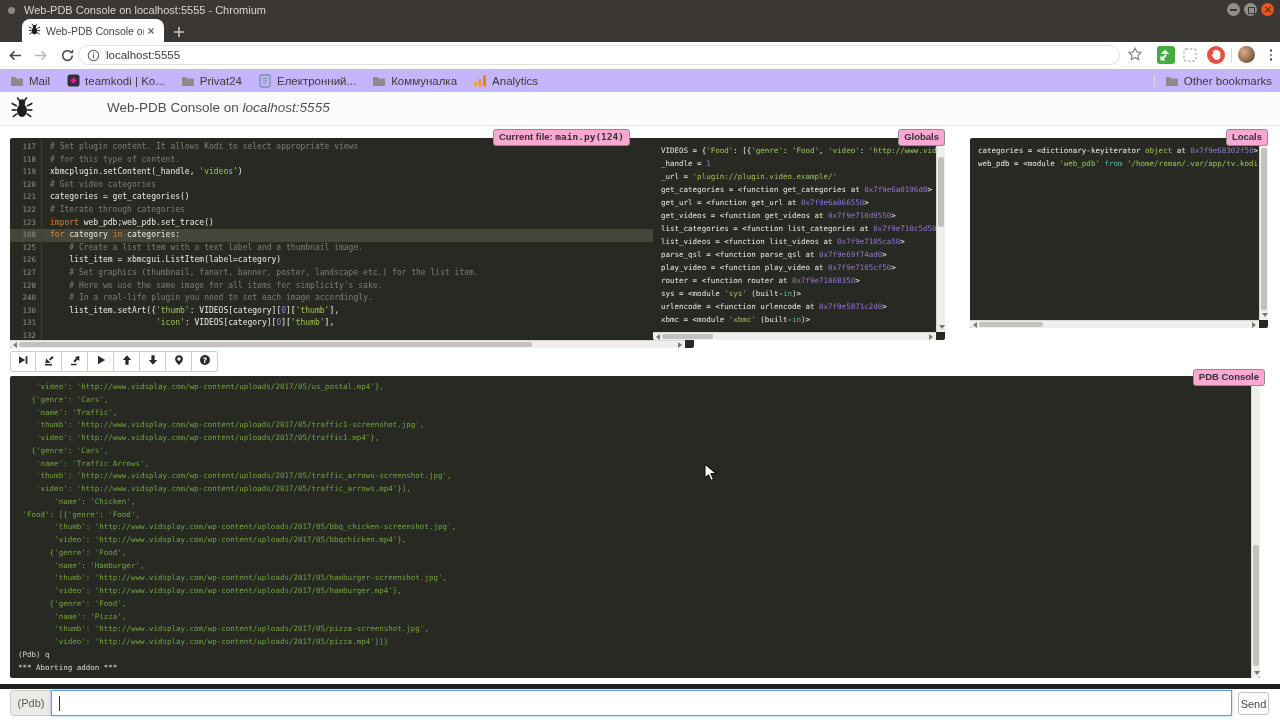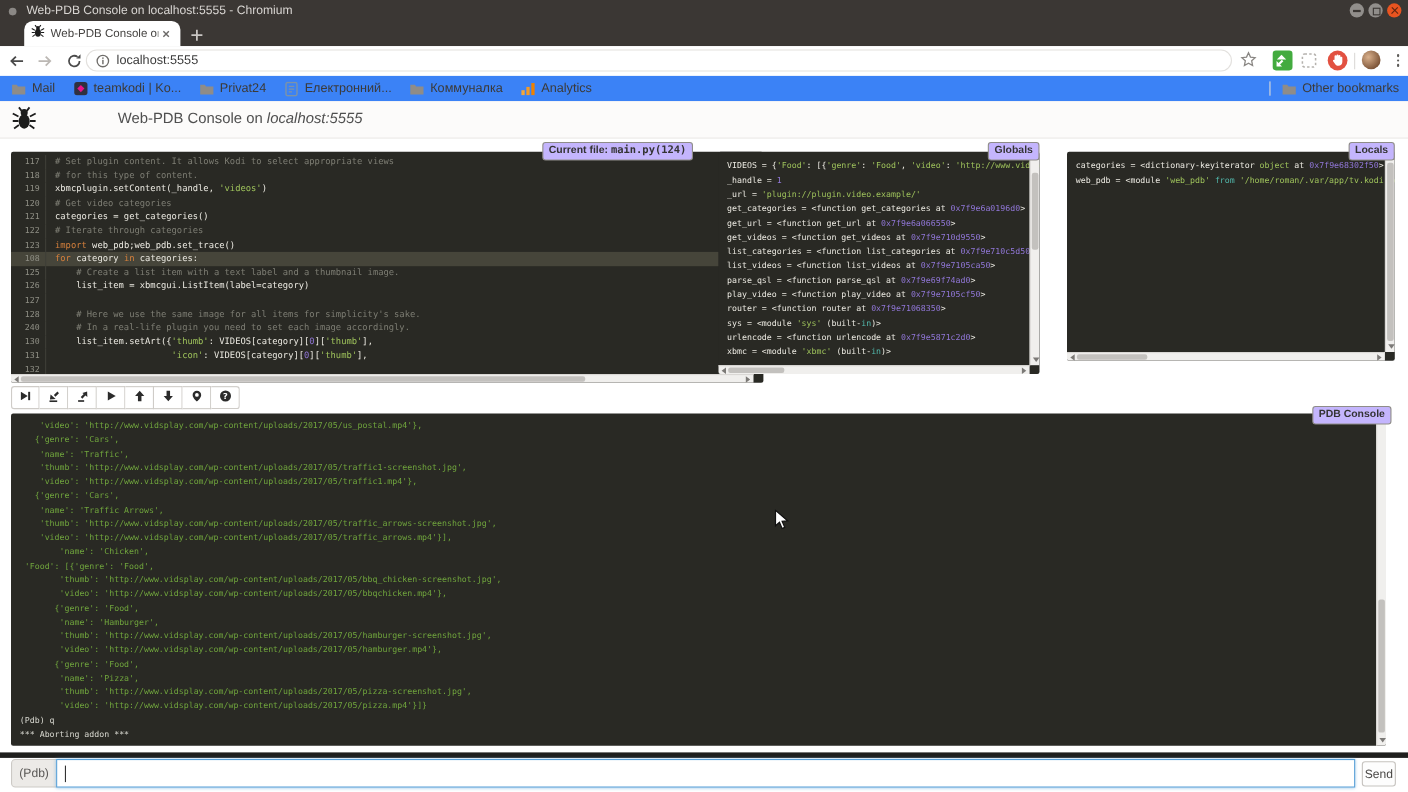--- a/index.html
+++ b/index.html
@@ -36,36 +36,36 @@
   .ext-green{left:1157px;background:#43ab3f;border-radius:3px;}
   .ext-dotted{left:1181px;}
   .ext-red{left:1207px;background:#e25141;border-radius:50%;}
   .tb-sep{position:absolute;left:1231px;top:6px;width:1px;height:15px;background:#dcdad7;}
   .avatar{position:absolute;left:1238px;top:4px;width:17px;height:17px;border-radius:50%;
           background:radial-gradient(circle at 35% 35%, #d9b08c, #7a5236 75%);}
   .kebab{position:absolute;left:1264px;top:5px;width:14px;height:16px;display:flex;flex-direction:column;
          align-items:center;justify-content:center;gap:2px;}
   .kebab i{width:2.5px;height:2.5px;border-radius:50%;background:#5f5d5a;display:block;}
 
-  .bookmarks{height:23px;background:#3b82f6;border-bottom:1px solid #e7e5e2;display:flex;
+  .bookmarks{height:23px;background:#c4b5fd;border-bottom:1px solid #e7e5e2;display:flex;
              align-items:center;padding-left:10px;position:relative;text-align:right;}
   .bm-item{display:flex;align-items:center;margin-right:16px;}
   .bm-icon{display:flex;width:14px;height:14px;align-items:center;justify-content:center;}
   .bm-label{font-size:11.5px;color:#3c3a38;margin-left:5px;white-space:nowrap;}
   .bm-right{position:absolute;right:8px;display:flex;align-items:center;}
   .bm-rsep{width:1px;height:13px;background:#dddbd8;margin-right:10px;}
 
   
   .page-header{position:absolute;left:0;top:92px;width:1280px;height:33px;background:#fcfbfa;
                border-bottom:1px solid #eceae7;}
   .hdr-bug{position:absolute;left:10px;top:4px;}
   .hdr-title{position:absolute;left:107px;top:8px;font-size:13.5px;color:#4f4f4f;}
   .hdr-title em{font-style:italic;}
 
-  .chip{position:absolute;background:#c4b5fd;border:1px solid #8f8d89;border-radius:3px;
+  .chip{position:absolute;background:#f9a8d4;border:1px solid #8f8d89;border-radius:3px;
         font-size:9.5px;font-weight:bold;color:#333;height:15px;line-height:14px;padding:0 5px;z-index:5;}
   .chip .mono{font-weight:bold;}
 
   .panel{position:absolute;background:#292924;overflow:hidden;border-radius:2px;}
   #code-panel{left:10px;top:138px;width:684px;height:210px;}
   #globals-panel{left:653px;top:138px;width:292px;height:202px;}
   #locals-panel{left:970px;top:138px;width:298px;height:190px;}
   #console-panel{left:10px;top:376px;width:1250px;height:302px;}
 
   .crow{display:flex;height:12.6px;line-height:12.6px;white-space:pre;font-family:"DejaVu Sans Mono",monospace;font-size:8px;}
@@ -326,21 +326,21 @@
         <div class="crow"><span class="gut">117</span><span><span class="cm"># Set plugin content. It allows Kodi to select appropriate views</span></span></div>
         <div class="crow"><span class="gut">118</span><span><span class="cm"># for this type of content.</span></span></div>
         <div class="crow"><span class="gut">119</span><span><span class="pl">xbmcplugin.setContent(_handle, </span><span class="st">'videos'</span><span class="pl">)</span></span></div>
         <div class="crow"><span class="gut">120</span><span><span class="cm"># Get video categories</span></span></div>
         <div class="crow"><span class="gut">121</span><span><span class="pl">categories = get_categories()</span></span></div>
         <div class="crow"><span class="gut">122</span><span><span class="cm"># Iterate through categories</span></span></div>
         <div class="crow"><span class="gut">123</span><span><span class="kw">import</span><span class="pl"> web_pdb;web_pdb.set_trace()</span></span></div>
         <div class="crow cur"><span class="gut">108</span><span><span class="kw">for</span><span class="pl"> category </span><span class="kw">in</span><span class="pl"> categories:</span></span></div>
         <div class="crow"><span class="gut">125</span><span><span class="cm">    # Create a list item with a text label and a thumbnail image.</span></span></div>
         <div class="crow"><span class="gut">126</span><span><span class="pl">    list_item = xbmcgui.ListItem(label=category)</span></span></div>
-        <div class="crow"><span class="gut">127</span></div>
+        <div class="crow"><span class="gut">127</span><span><span class="cm">    # Set graphics (thumbnail, fanart, banner, poster, landscape etc.) for the list item.</span></span></div>
         <div class="crow"><span class="gut">128</span><span><span class="cm">    # Here we use the same image for all items for simplicity's sake.</span></span></div>
         <div class="crow"><span class="gut">240</span><span><span class="cm">    # In a real-life plugin you need to set each image accordingly.</span></span></div>
         <div class="crow"><span class="gut">130</span><span><span class="pl">    list_item.setArt({</span><span class="st">'thumb'</span><span class="pl">: VIDEOS[category][</span><span class="nm">0</span><span class="pl">][</span><span class="st">'thumb'</span><span class="pl">],</span></span></div>
         <div class="crow"><span class="gut">131</span><span><span class="pl">                      </span><span class="st">'icon'</span><span class="pl">: VIDEOS[category][</span><span class="nm">0</span><span class="pl">][</span><span class="st">'thumb'</span><span class="pl">],</span></span></div>
         <div class="crow"><span class="gut">132</span></div>
       </div>
     <div class="scroll-v" style="bottom:8px;">
       <span class="sarr arr-up"></span>
       <span class="sarr arr-dn"></span>
       <div class="vthumb" style="top:38%;height:24%;"></div>

